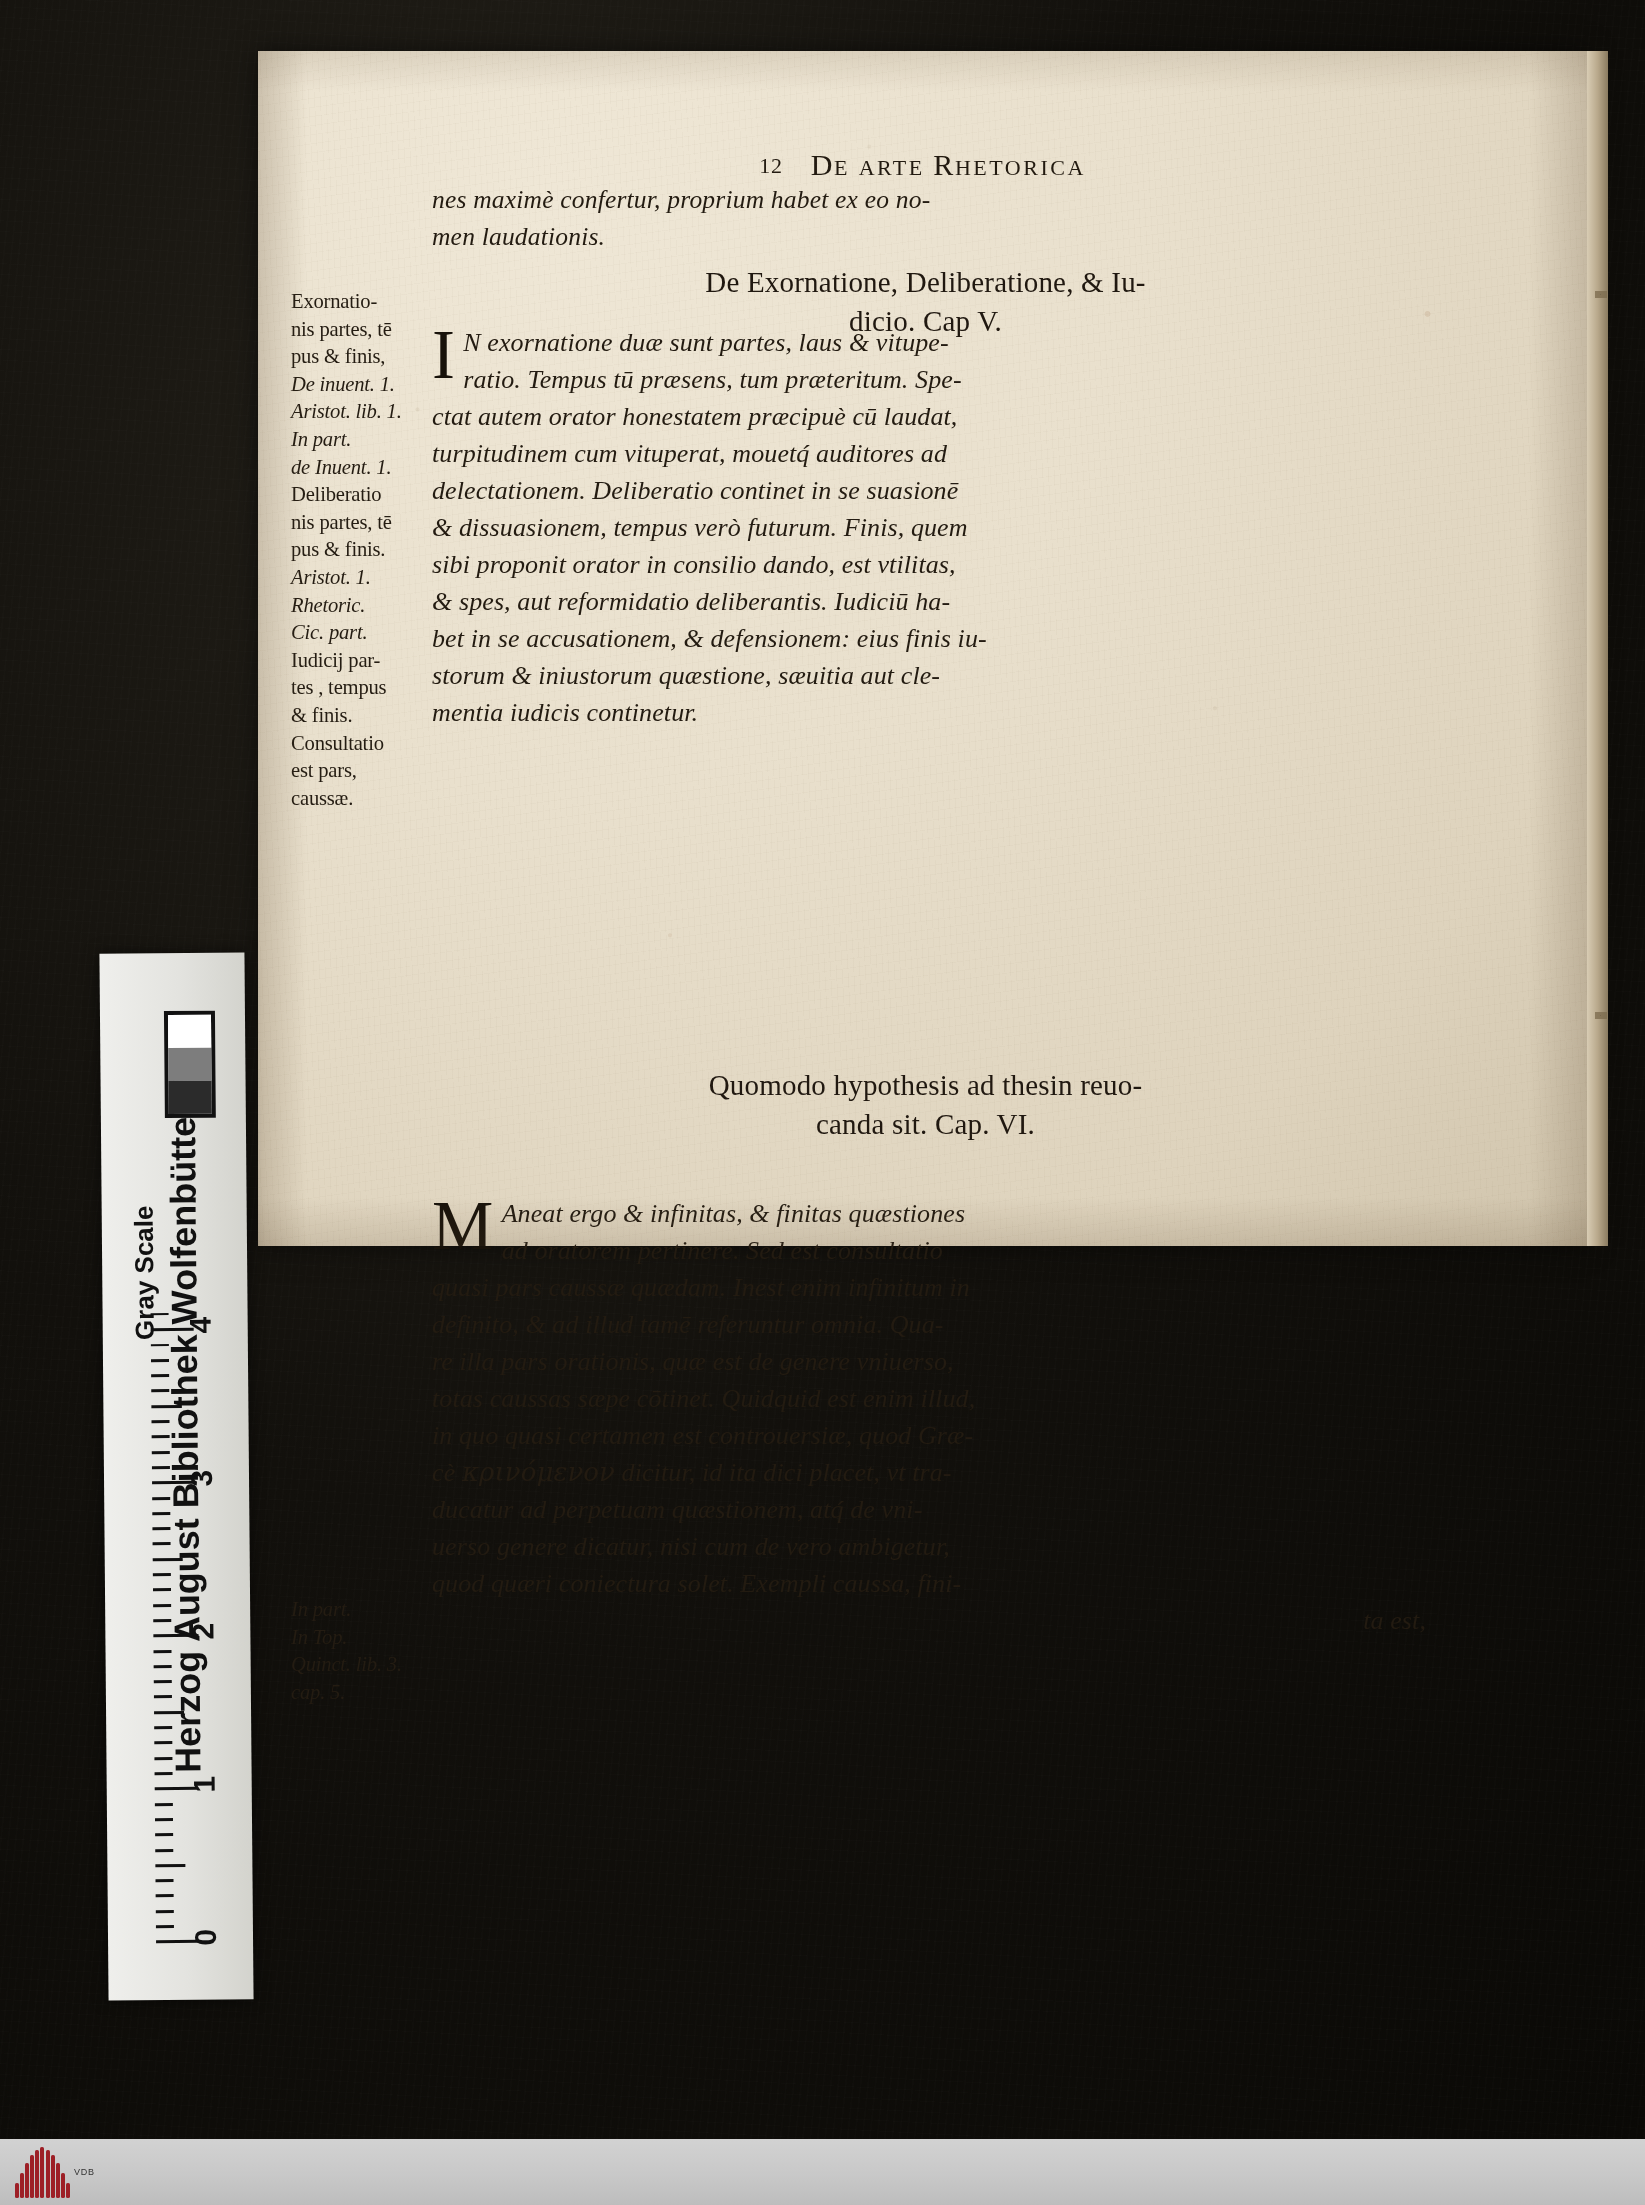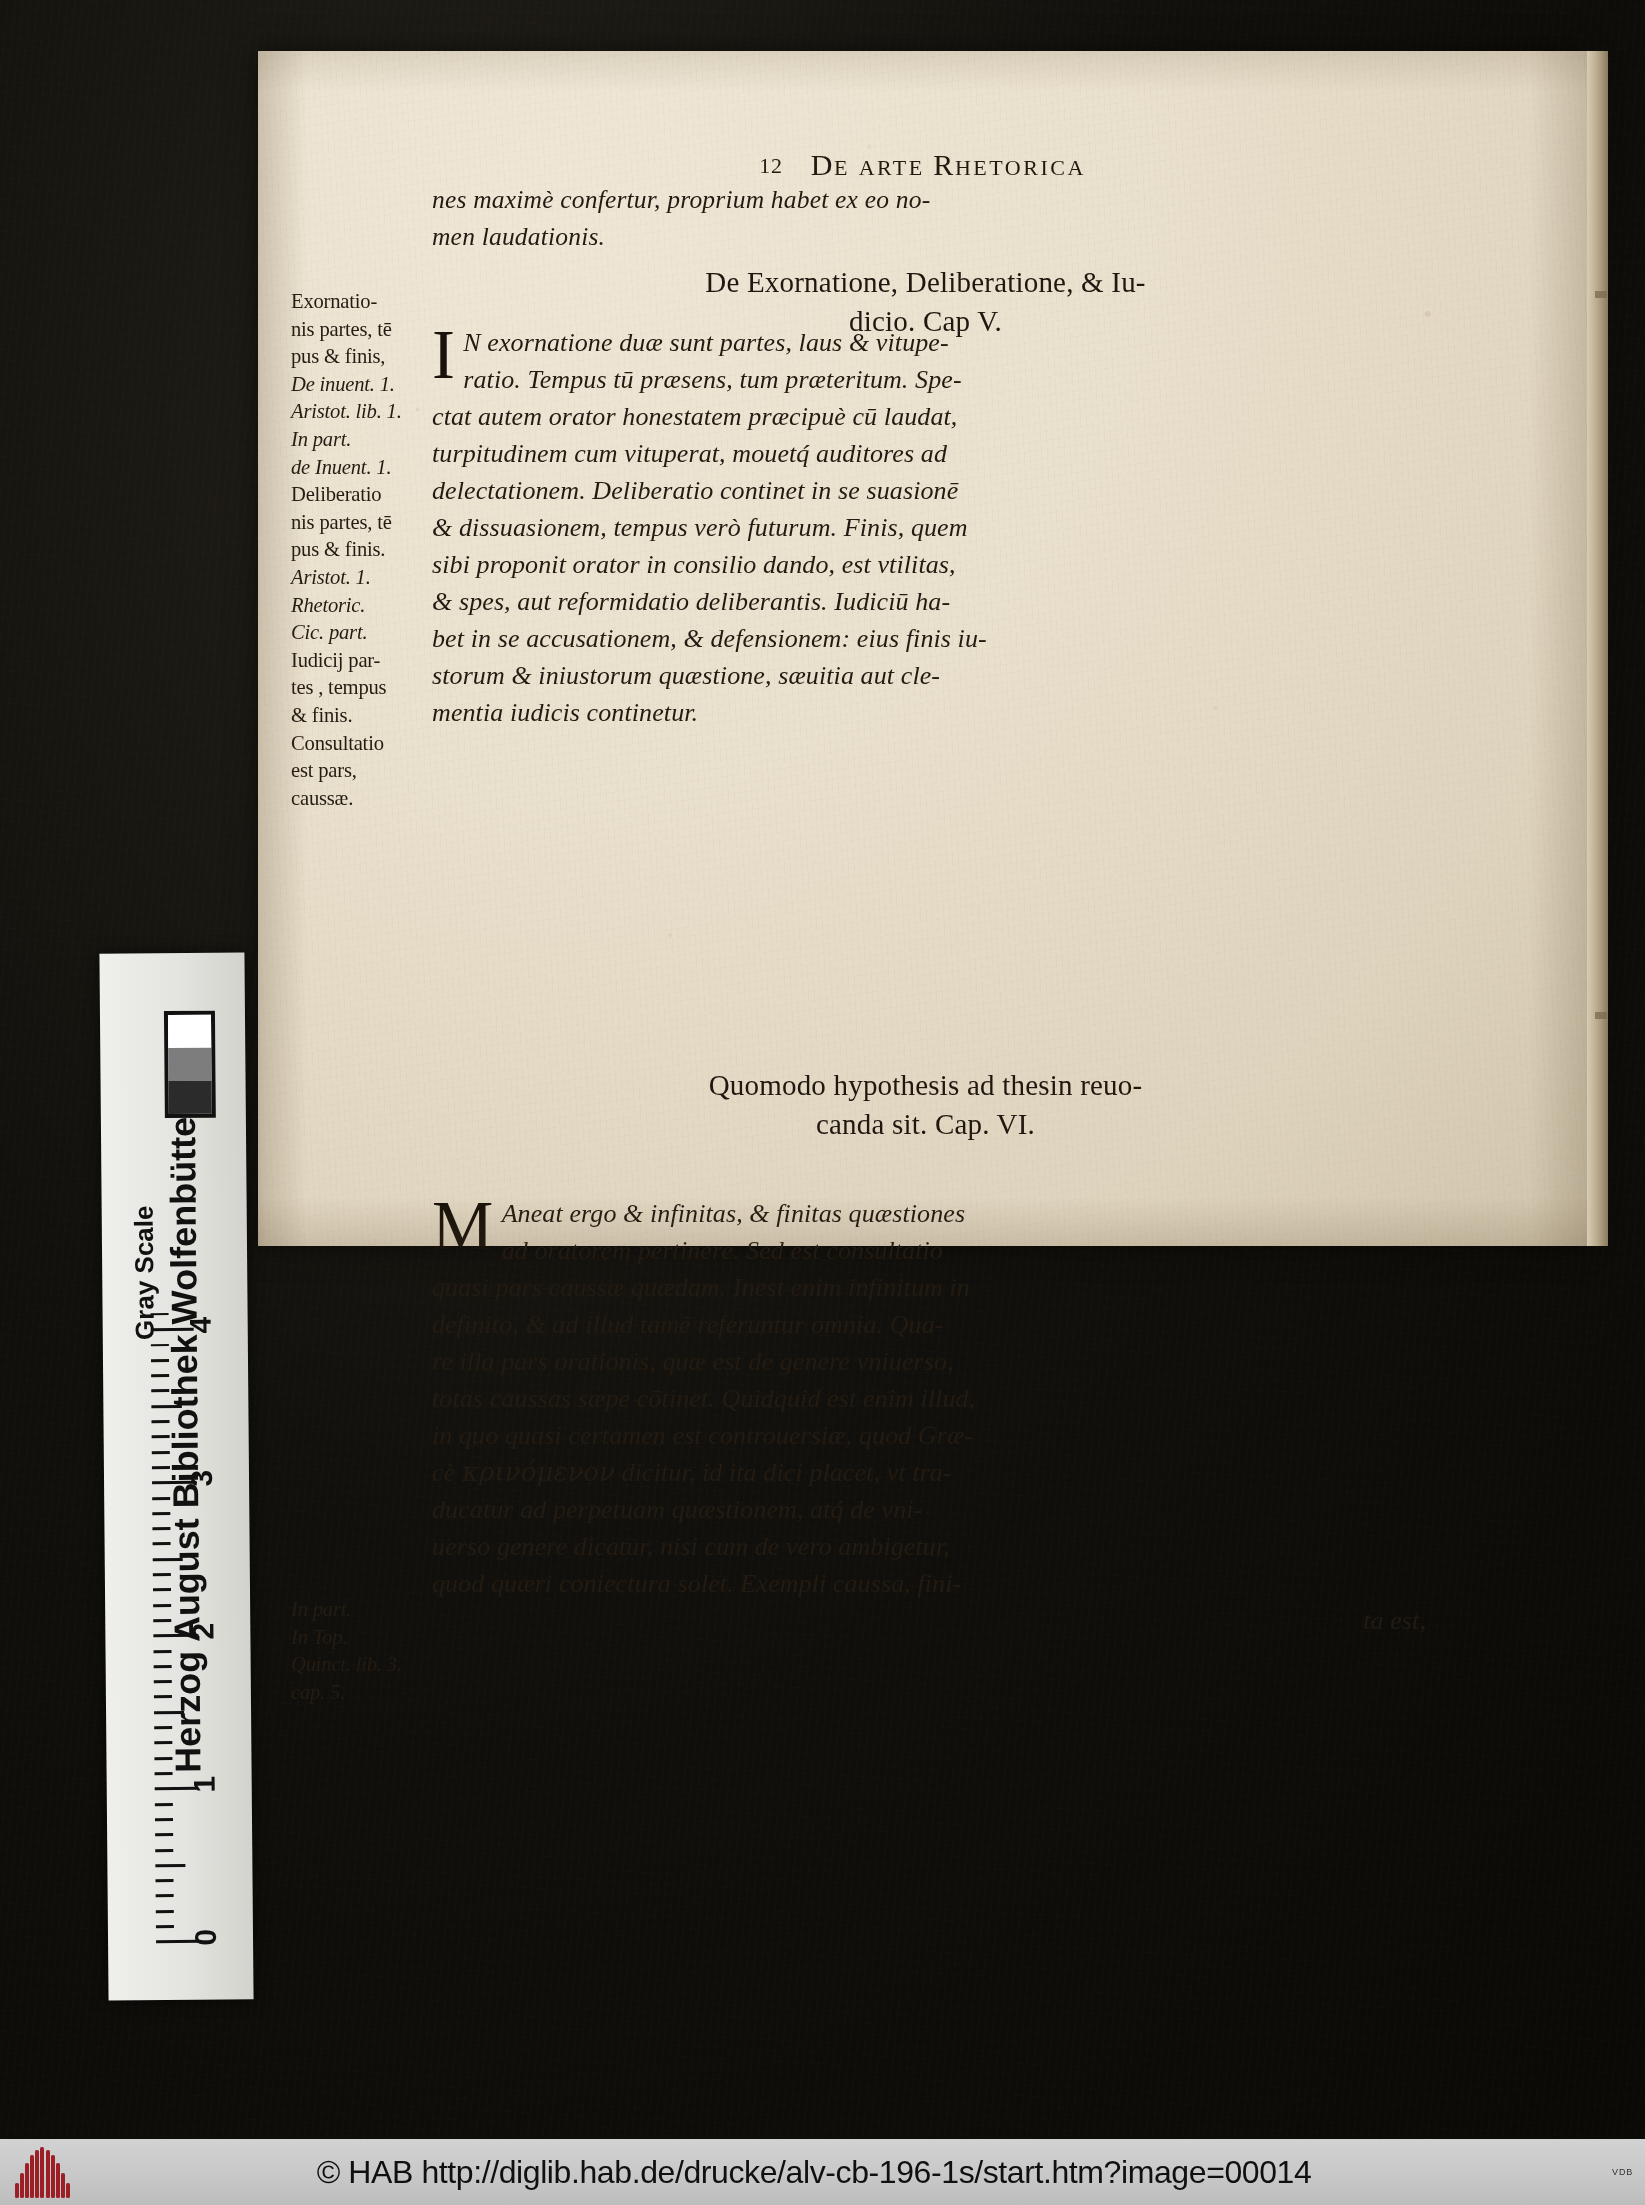--- a/index.html
+++ b/index.html
@@ -346,16 +346,15 @@
       <span style="left: 15px; height: 35px; background: rgb(157, 31, 38);"></span>
       <span style="left: 20px; height: 43px; background: rgb(157, 31, 38);"></span>
       <span style="left: 25px; height: 48px; background: rgb(157, 31, 38);"></span>
       <span style="left: 30px; height: 51px; background: rgb(157, 31, 38);"></span>
       <span style="left: 36px; height: 48px; background: rgb(157, 31, 38);"></span>
       <span style="left: 41px; height: 43px; background: rgb(157, 31, 38);"></span>
       <span style="left: 46px; height: 35px; background: rgb(157, 31, 38);"></span>
       <span style="left: 51px; height: 25px; background: rgb(157, 31, 38);"></span>
       <span style="left: 56px; height: 15px; background: rgb(157, 31, 38);"></span>
     </div>
-  <div id="footer-text">© HAB http://diglib.hab.de/drucke/alv-cb-196-1s/start.htm?image=00014</div>
   <div id="footer-code">VDB</div>
 </div>
 
 
 </body></html>

